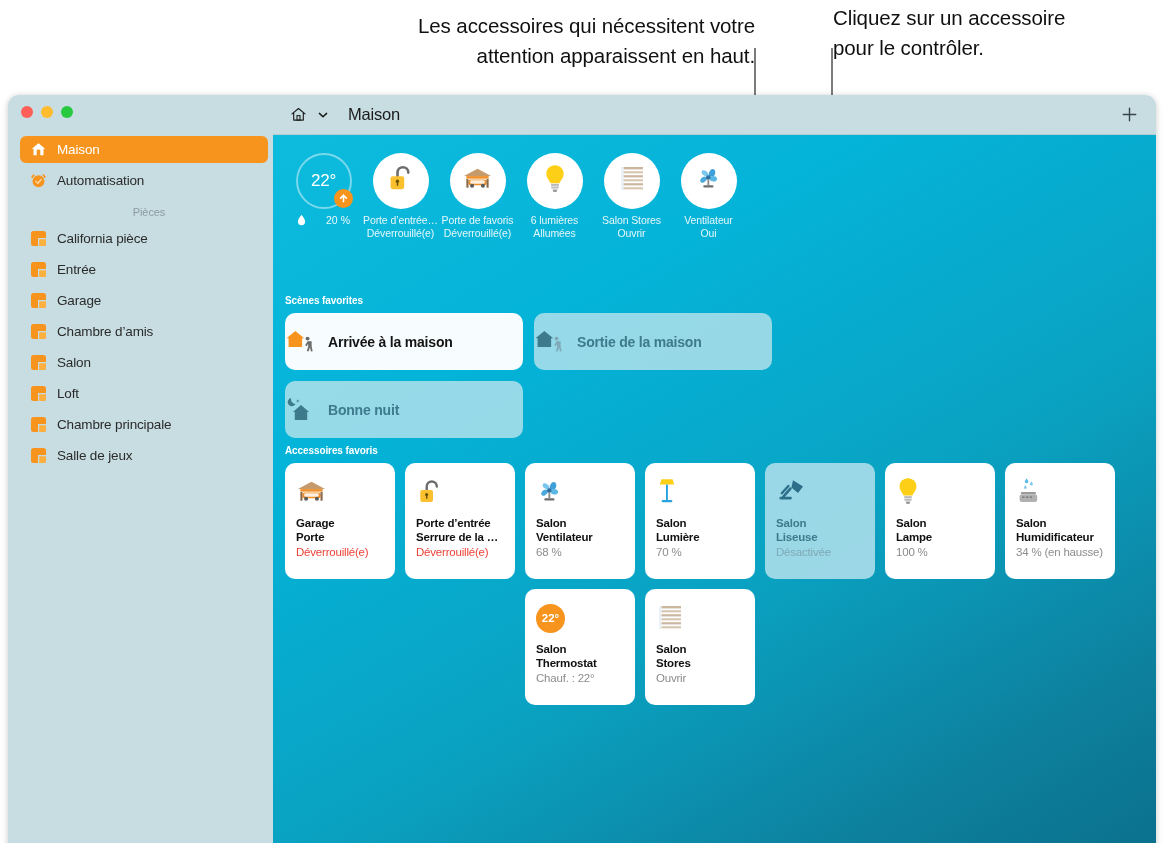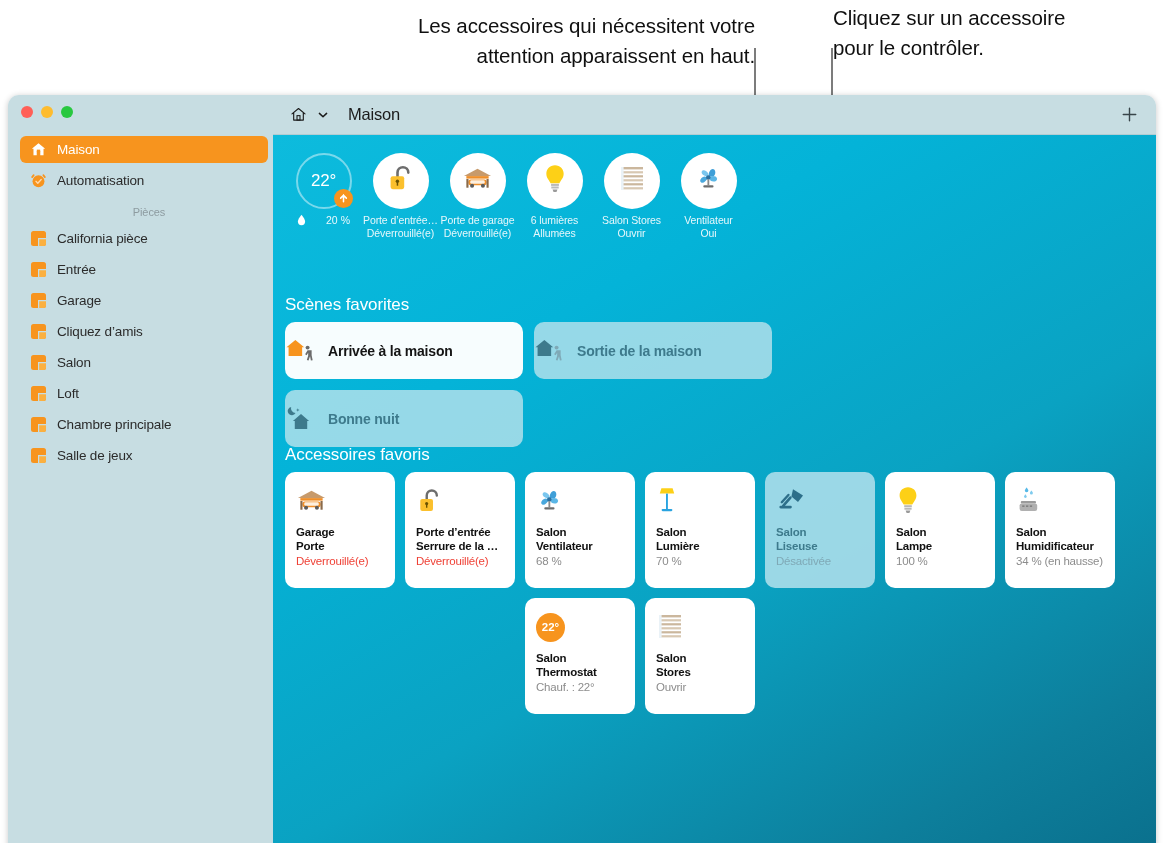--- a/index.html
+++ b/index.html
@@ -147,21 +147,21 @@
     width: 19px; height: 19px; border-radius: 50%;
     background: #f7941e; display:flex; align-items:center; justify-content:center;
   }
   .humid-row {
     margin-top: 5px; display:flex; align-items:center; gap:20px;
     font-size: 10.5px; color:#eaf9fd;
   }
 
   
   .section-title {
-    font-size: 17px; color: #ffffff; font-weight: 400;
+    font-size: 10px; color: #ffffff; font-weight: 700;
     letter-spacing: -0.1px; margin-bottom: 7px;
   }
   #scenes-section { position: absolute; left: 12px; top: 160px; width: 860px; }
   .scene-grid { display: flex; flex-wrap: wrap; gap: 11px; width: 487px; }
   .scene-card {
     width: 238px; height: 57px; border-radius: 10px;
     display: flex; align-items: center; 
     background: rgba(255,255,255,0.97);
   }
   .scene-card.off { background: rgba(183,226,236,0.82); }
@@ -253,21 +253,21 @@
         <div class="nav-item room-item">
           <span class="nav-icon">
               <span class="room-icon-sq"></span>
             </span>
           <span class="nav-label">Garage</span>
         </div>
         <div class="nav-item room-item">
           <span class="nav-icon">
               <span class="room-icon-sq"></span>
             </span>
-          <span class="nav-label">Cliquez d’amis</span>
+          <span class="nav-label">Chambre d’amis</span>
         </div>
         <div class="nav-item room-item">
           <span class="nav-icon">
               <span class="room-icon-sq"></span>
             </span>
           <span class="nav-label">Salon</span>
         </div>
         <div class="nav-item room-item">
           <span class="nav-icon">
               <span class="room-icon-sq"></span>
@@ -359,21 +359,21 @@
                   <rect x="6.5" y="13.5" width="19" height="6" rx="2.4" fill="#ef8f2a"></rect>
                   <rect x="8.5" y="14.4" width="15" height="3.4" rx="1.4" fill="#fdf0e0"></rect>
                   <rect x="4.5" y="13" width="2.2" height="9" fill="#8a6a4a"></rect>
                   <rect x="25.3" y="13" width="2.2" height="9" fill="#8a6a4a"></rect>
                   <circle cx="10.4" cy="20" r="2.1" fill="#5c5c5c"></circle>
                   <circle cx="21.6" cy="20" r="2.1" fill="#5c5c5c"></circle>
                 </svg>
               </span>
             </div>
             <div class="status-caption">
-              <span>Porte de garage</span><br>
+              <span>Porte de favoris</span><br>
               <span>Déverrouillé(e)</span>
             </div>
           </div>
 
           <div class="status-cell">
             <div class="status-circle">
               <span>
                 <svg width="26" height="33" viewBox="0 0 24 32">
                   <path d="M12 2.2c-5 0-8.4 3.6-8.4 8.2 0 4.2 3 6.4 4.1 9.2h8.6c1.1-2.8 4.1-5 4.1-9.2 0-4.6-3.4-8.2-8.4-8.2z" fill="#fdd017"></path>
                   <rect x="8.2" y="20.2" width="7.6" height="2" fill="#b9b9b9"></rect>

